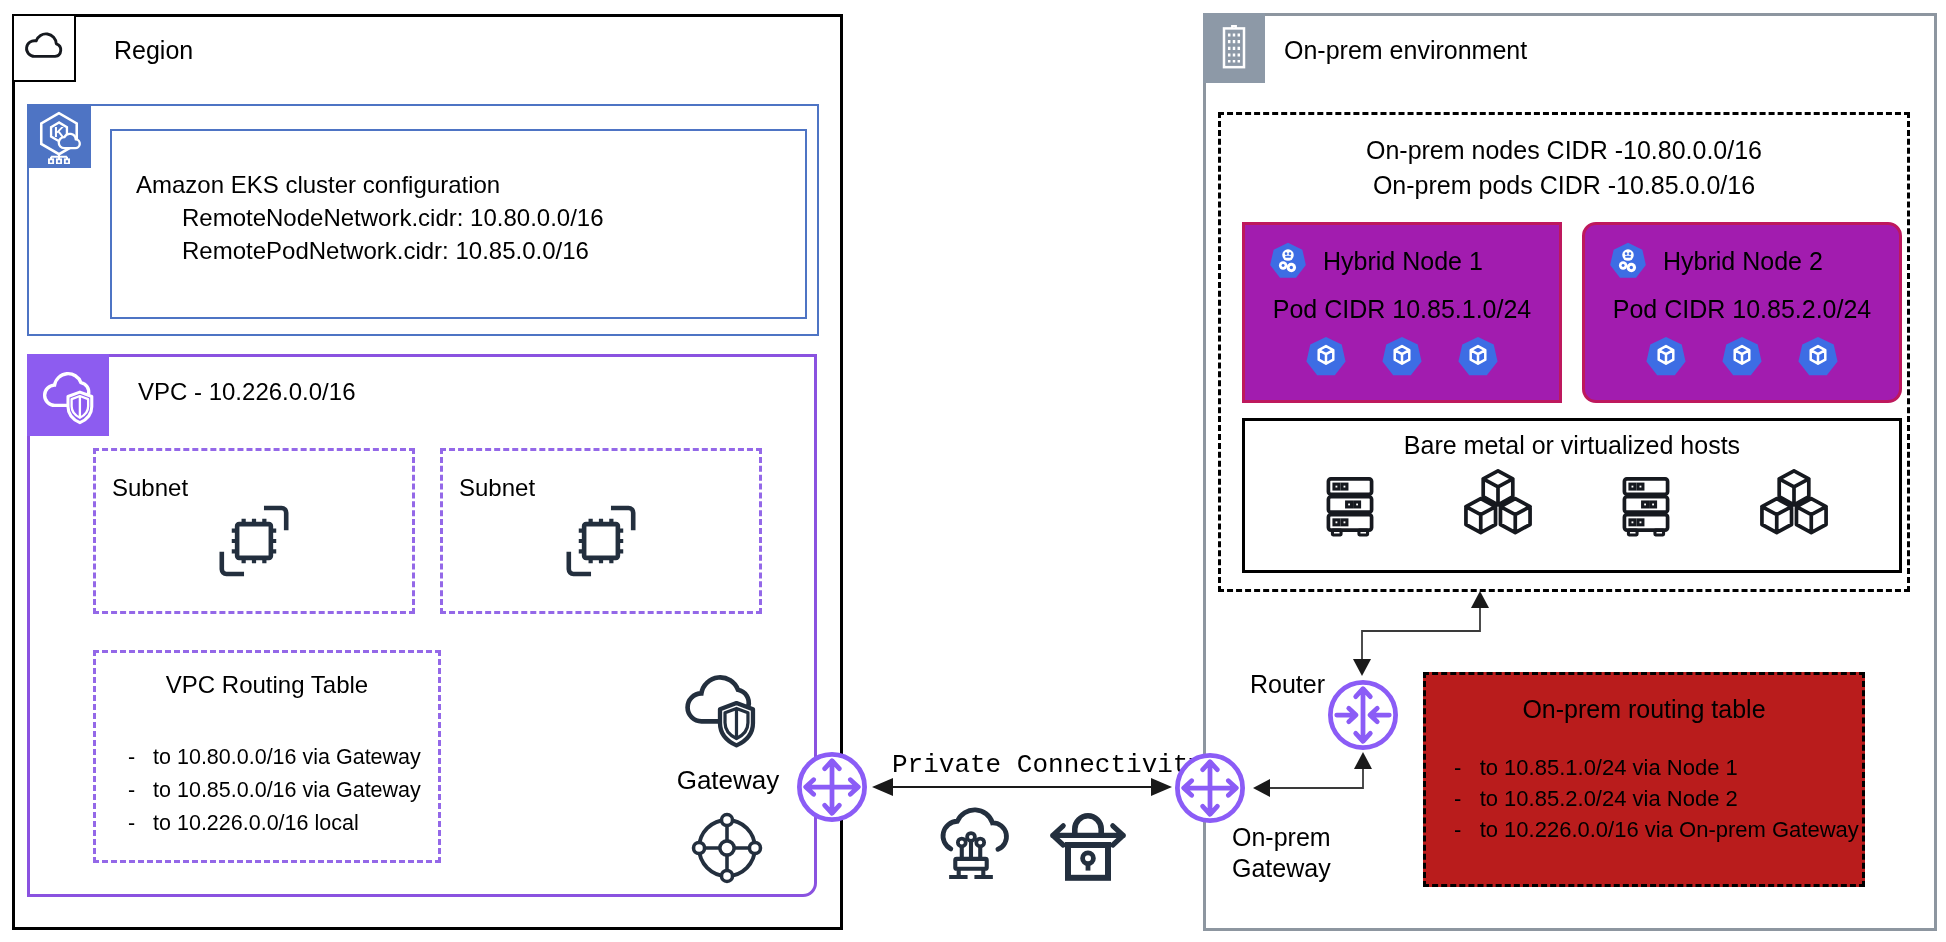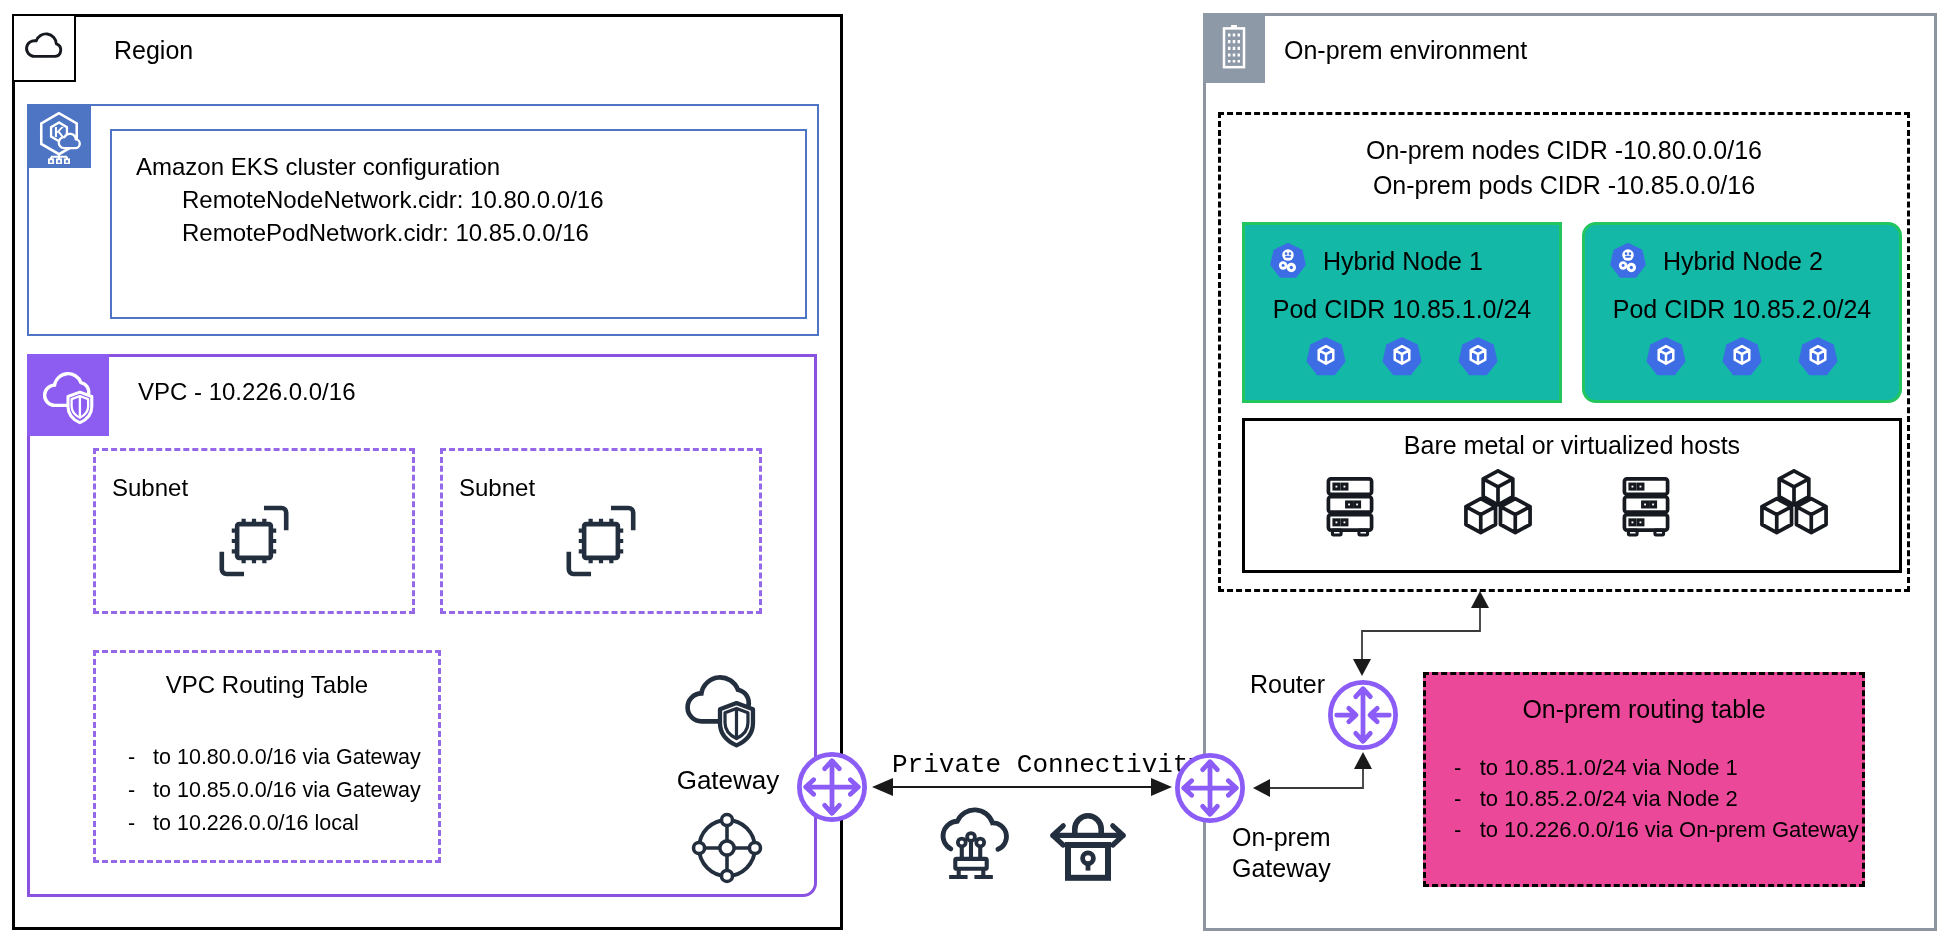--- a/index.html
+++ b/index.html
@@ -12,21 +12,21 @@
   
   .region-box{left:12px;top:14px;width:831px;height:916px;border:3px solid #000;}
   .region-icon-holder{left:12px;top:14px;width:64px;height:68px;border:2px solid #000;
                       display:flex;align-items:center;justify-content:center;background:#fff;color:#16191f;}
   .region-label{left:114px;top:36px;}
 
   .eks-outer{left:27px;top:104px;width:792px;height:232px;border:2px solid #4e74c4;}
   .eks-icon{left:27px;top:104px;width:64px;height:64px;background:#4e74c4;
             display:flex;align-items:center;justify-content:center;}
   .eks-inner{left:110px;top:129px;width:697px;height:190px;border:2px solid #4e74c4;
-             padding:22px 24px;font-size:24px;}
+             padding:40px 24px;font-size:24px;}
   .eks-cfg-heading{margin-top:32px;}
   .eks-cfg-line{margin-top:5px;padding-left:46px;}
 
   .vpc-box{left:27px;top:354px;width:790px;height:543px;border:3px solid #8a52e0;border-bottom-right-radius:14px;}
   .vpc-icon{left:27px;top:354px;width:82px;height:82px;background:#8d5cf0;color:#fff;
             display:flex;align-items:center;justify-content:center;}
   .vpc-label{left:138px;top:378px;font-size:24px;}
 
   .subnet{border:3px dashed #9468e8;}
   .subnet-1{left:93px;top:448px;width:322px;height:166px;}
@@ -54,38 +54,38 @@
 
   
   .onprem-box{left:1203px;top:13px;width:734px;height:918px;border:3px solid #8d96a0;}
   .onprem-icon{left:1203px;top:13px;width:62px;height:70px;background:#8d99a7;
                display:flex;align-items:center;justify-content:center;}
   .onprem-label{left:1284px;top:36px;}
 
   .cidr-box{left:1218px;top:112px;width:692px;height:480px;border:3px dashed #000;}
   .cidr-text{margin-top:18px;text-align:center;font-size:25px;line-height:35px;}
 
-  .node-box{top:222px;width:320px;height:181px;border:3px solid #22c55e;background:#14b8a6;}
+  .node-box{top:222px;width:320px;height:181px;border:3px solid #be185d;background:#a21caf;}
   .node-1{left:1242px;} .node-2{left:1582px;border-radius:14px;}
   .node-header{display:flex;align-items:center;gap:14px;padding:14px 0 0 22px;}
   .node-title{font-size:25px;}
   .k8s-node-icon{width:42px;height:44px;color:#3d6de4;flex:0 0 auto;}
   .pod-cidr{text-align:center;font-size:25px;margin-top:12px;}
   .pods-row{display:flex;justify-content:center;gap:30px;margin-top:9px;}
   .pod-icon{width:46px;height:48px;color:#3d6de4;}
 
   .hosts-box{left:1242px;top:418px;width:660px;height:155px;border:3px solid #000;background:#fff;}
   .hosts-title{text-align:center;font-size:25px;margin-top:10px;}
   .hosts-row{display:flex;justify-content:center;align-items:center;gap:74px;margin-top:8px;color:#16191f;}
   .host-icon{width:74px;height:76px;}
 
   .router-label{left:1250px;top:670px;}
   .onprem-gw-label{left:1232px;top:822px;font-size:25px;line-height:31px;white-space:nowrap;}
 
-  .onprem-routing{left:1423px;top:672px;width:442px;height:215px;border:3px dashed #000;background:#ec4899;}
+  .onprem-routing{left:1423px;top:672px;width:442px;height:215px;border:3px dashed #000;background:#b91c1c;}
   .onprem-routing .rt-title{font-size:25px;margin-top:20px;}
   .onprem-routing .rt-entries{margin-top:28px;padding-left:28px;}
   .onprem-routing .rt-entry{font-size:22px;line-height:31px;}
 
   .connector-layer{left:0;top:0;width:1946px;height:942px;pointer-events:none;}
   svg.icon{display:block;width:100%;height:100%;}
   .defs{position:absolute;width:0;height:0;overflow:hidden;}
 </style>
 </head>
 <body>

